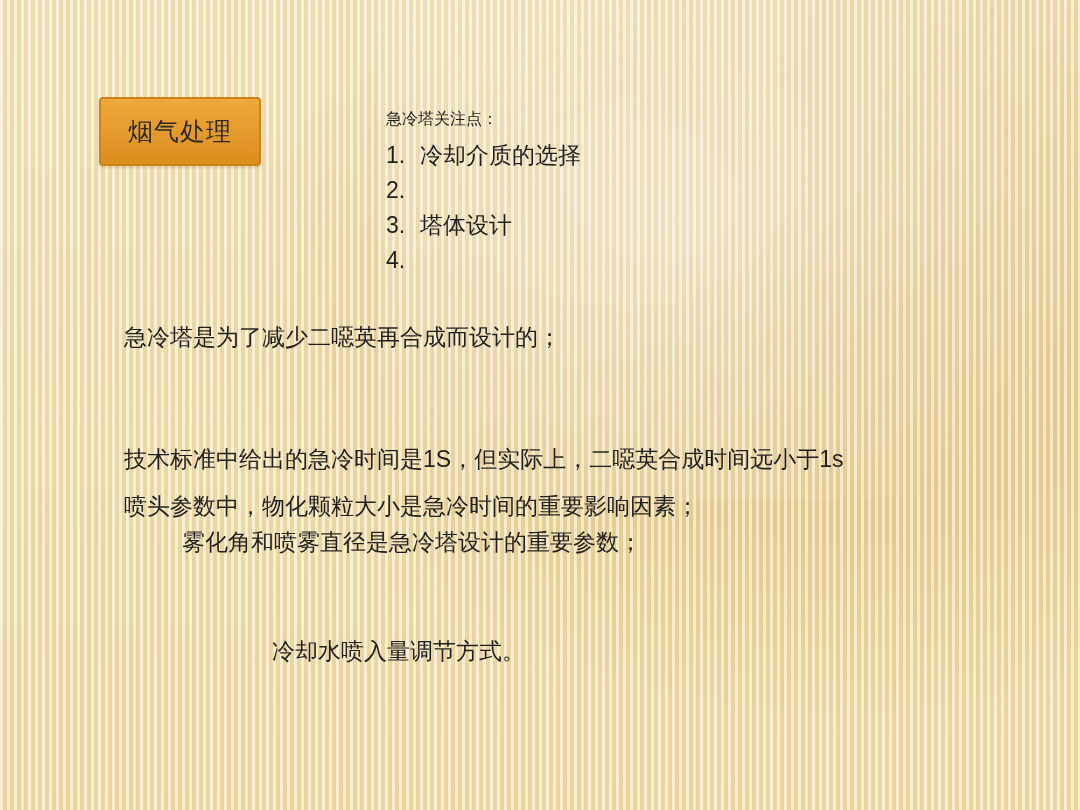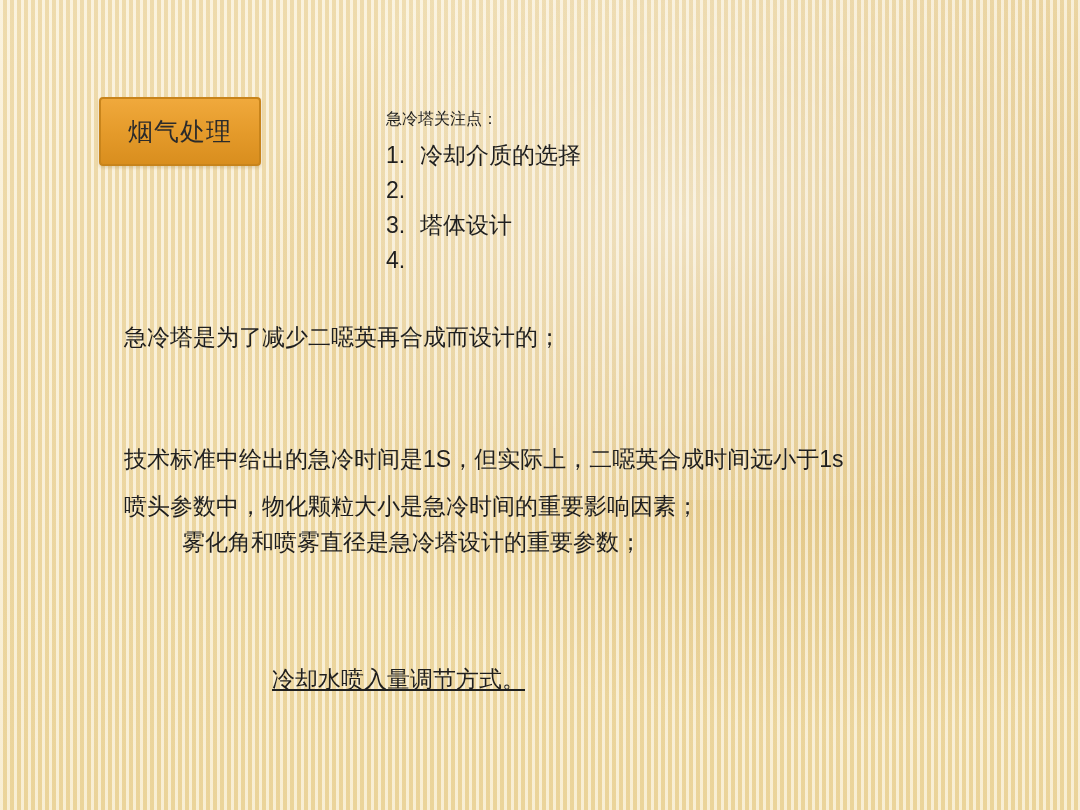--- a/index.html
+++ b/index.html
@@ -111,21 +111,21 @@
     color: #1f1f1f;
     font-size: 23px;
     line-height: 34px;
     white-space: pre;
   }
   .p1 { left: 124px; top: 300px; margin-top: 20px; }
   .p2 { left: 124px; top: 402px; margin-top: 40px; }
   .p3 { left: 124px; top: 489px; }
   .p3b { left: 182px; top: 525px; }
   .p4 { left: 124px; top: 626px; }
-  .p4b { left: 272px; top: 662px; text-decoration: underline; }
+  .p4b { left: 272px; top: 634px; }
 </style>
 </head>
 <body>
 
 <div class="slide">
   <div class="content">
 
     <div class="title-badge">
       <span>烟气处理</span>
     </div>

